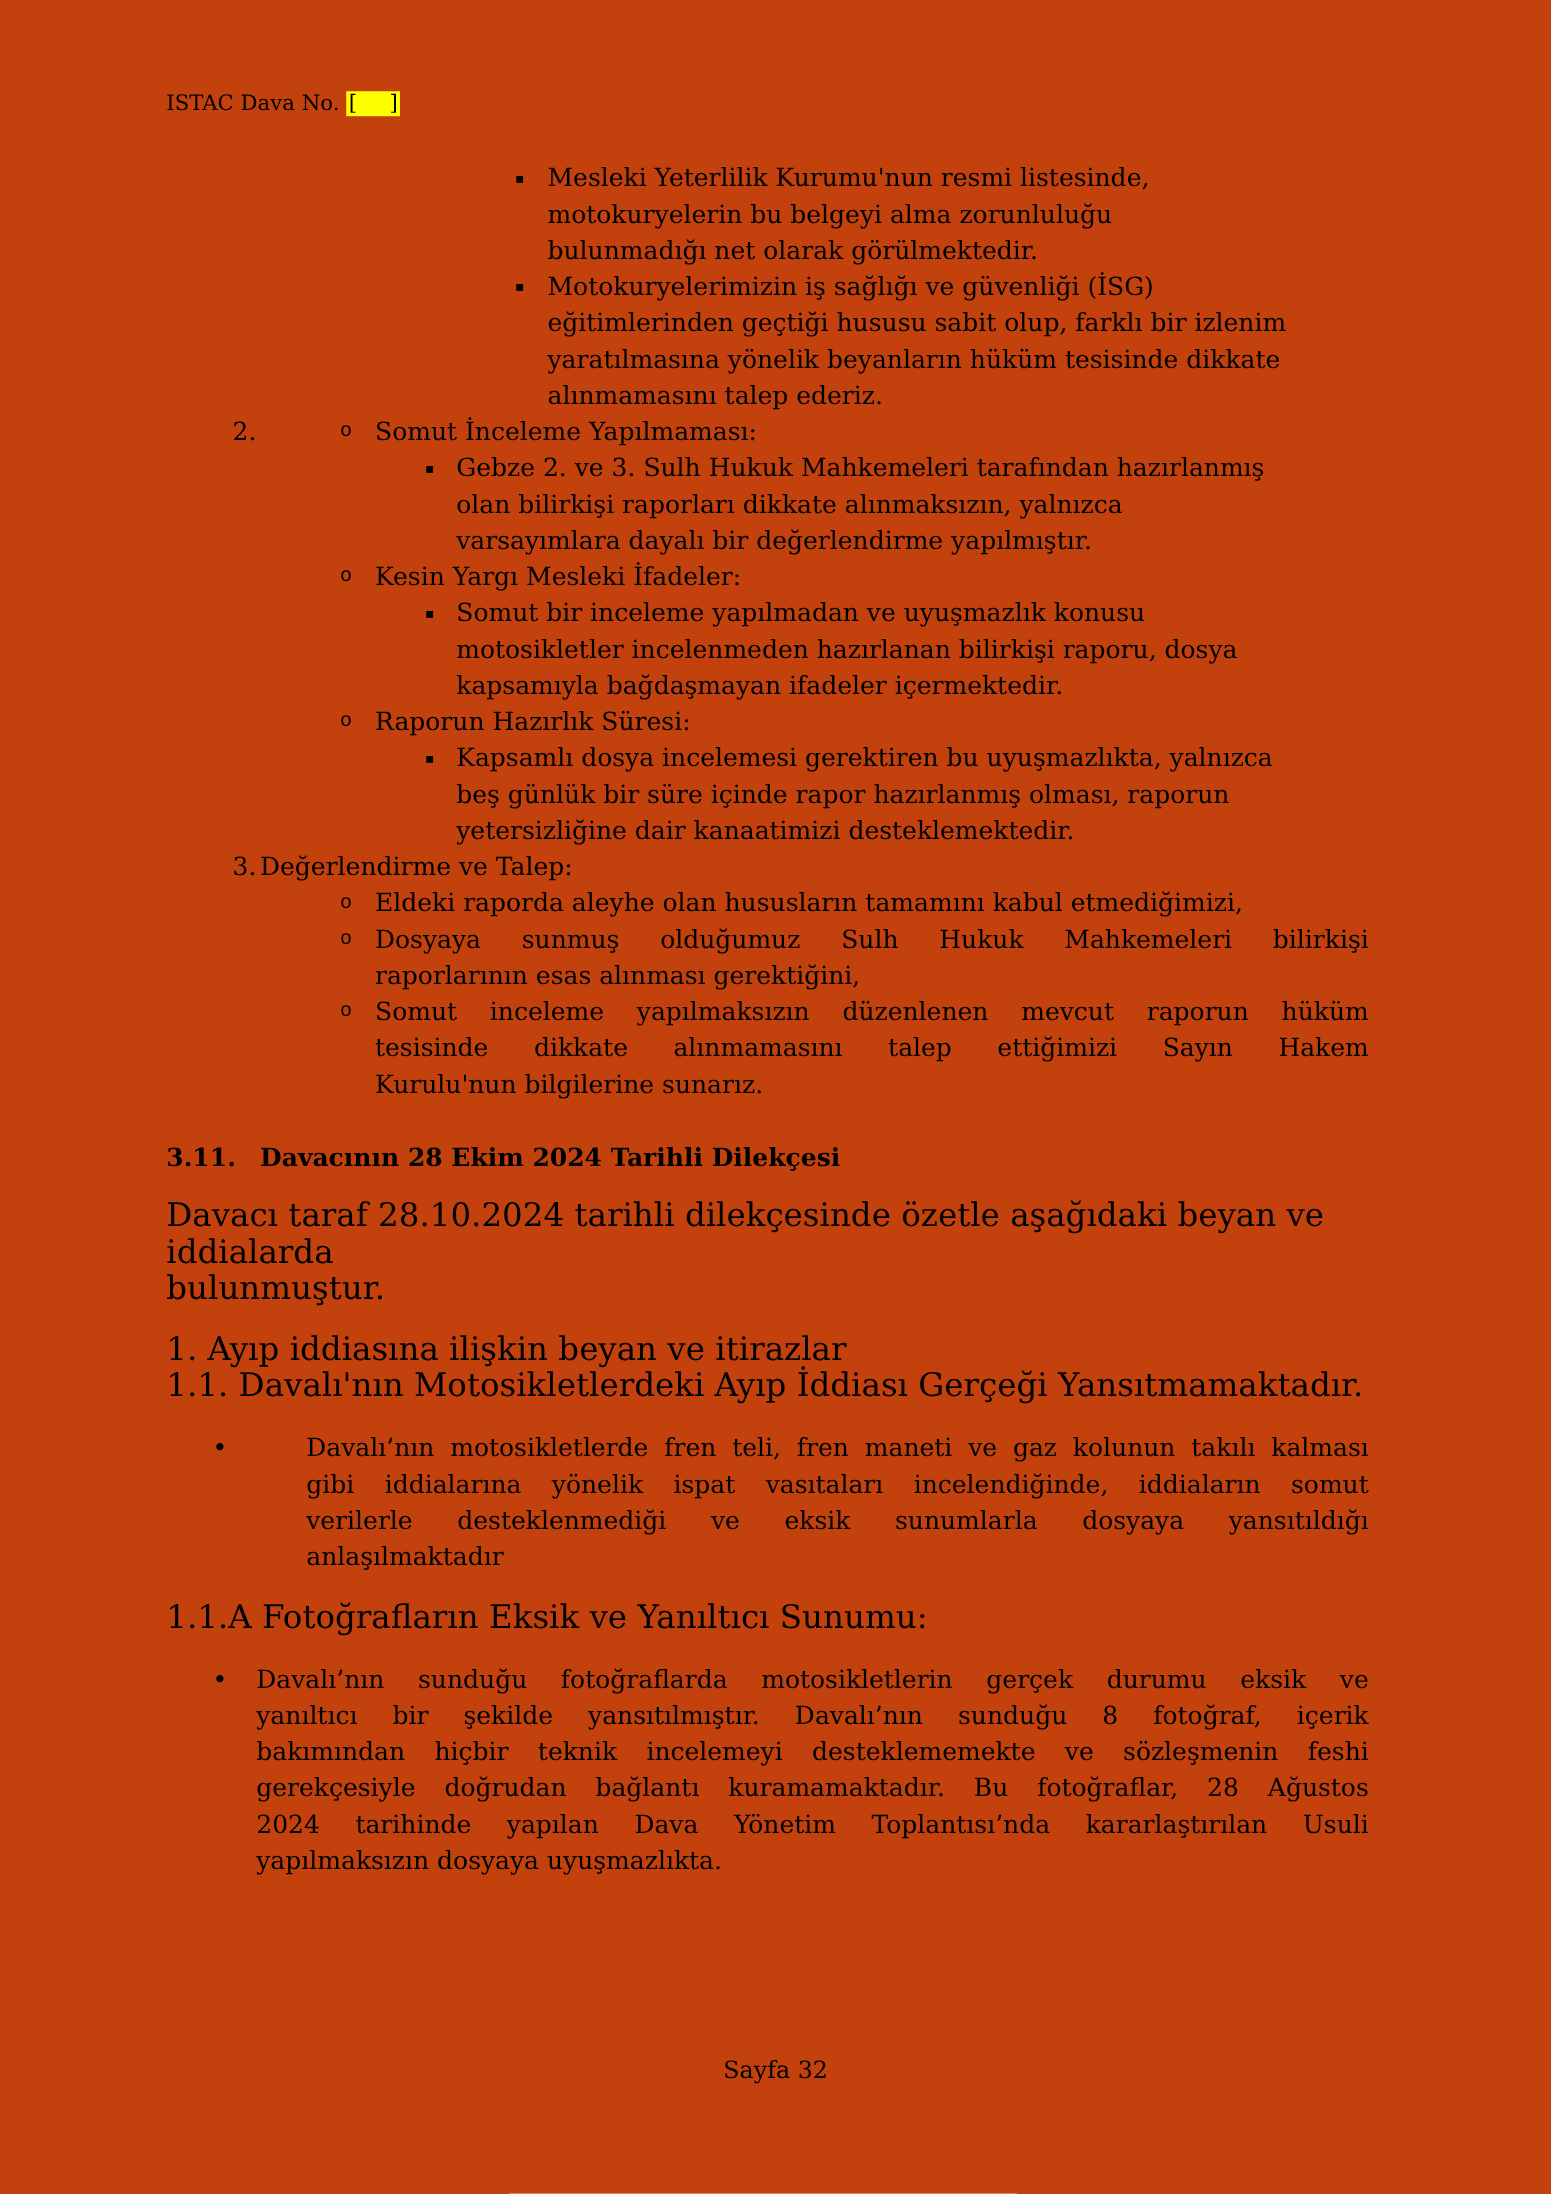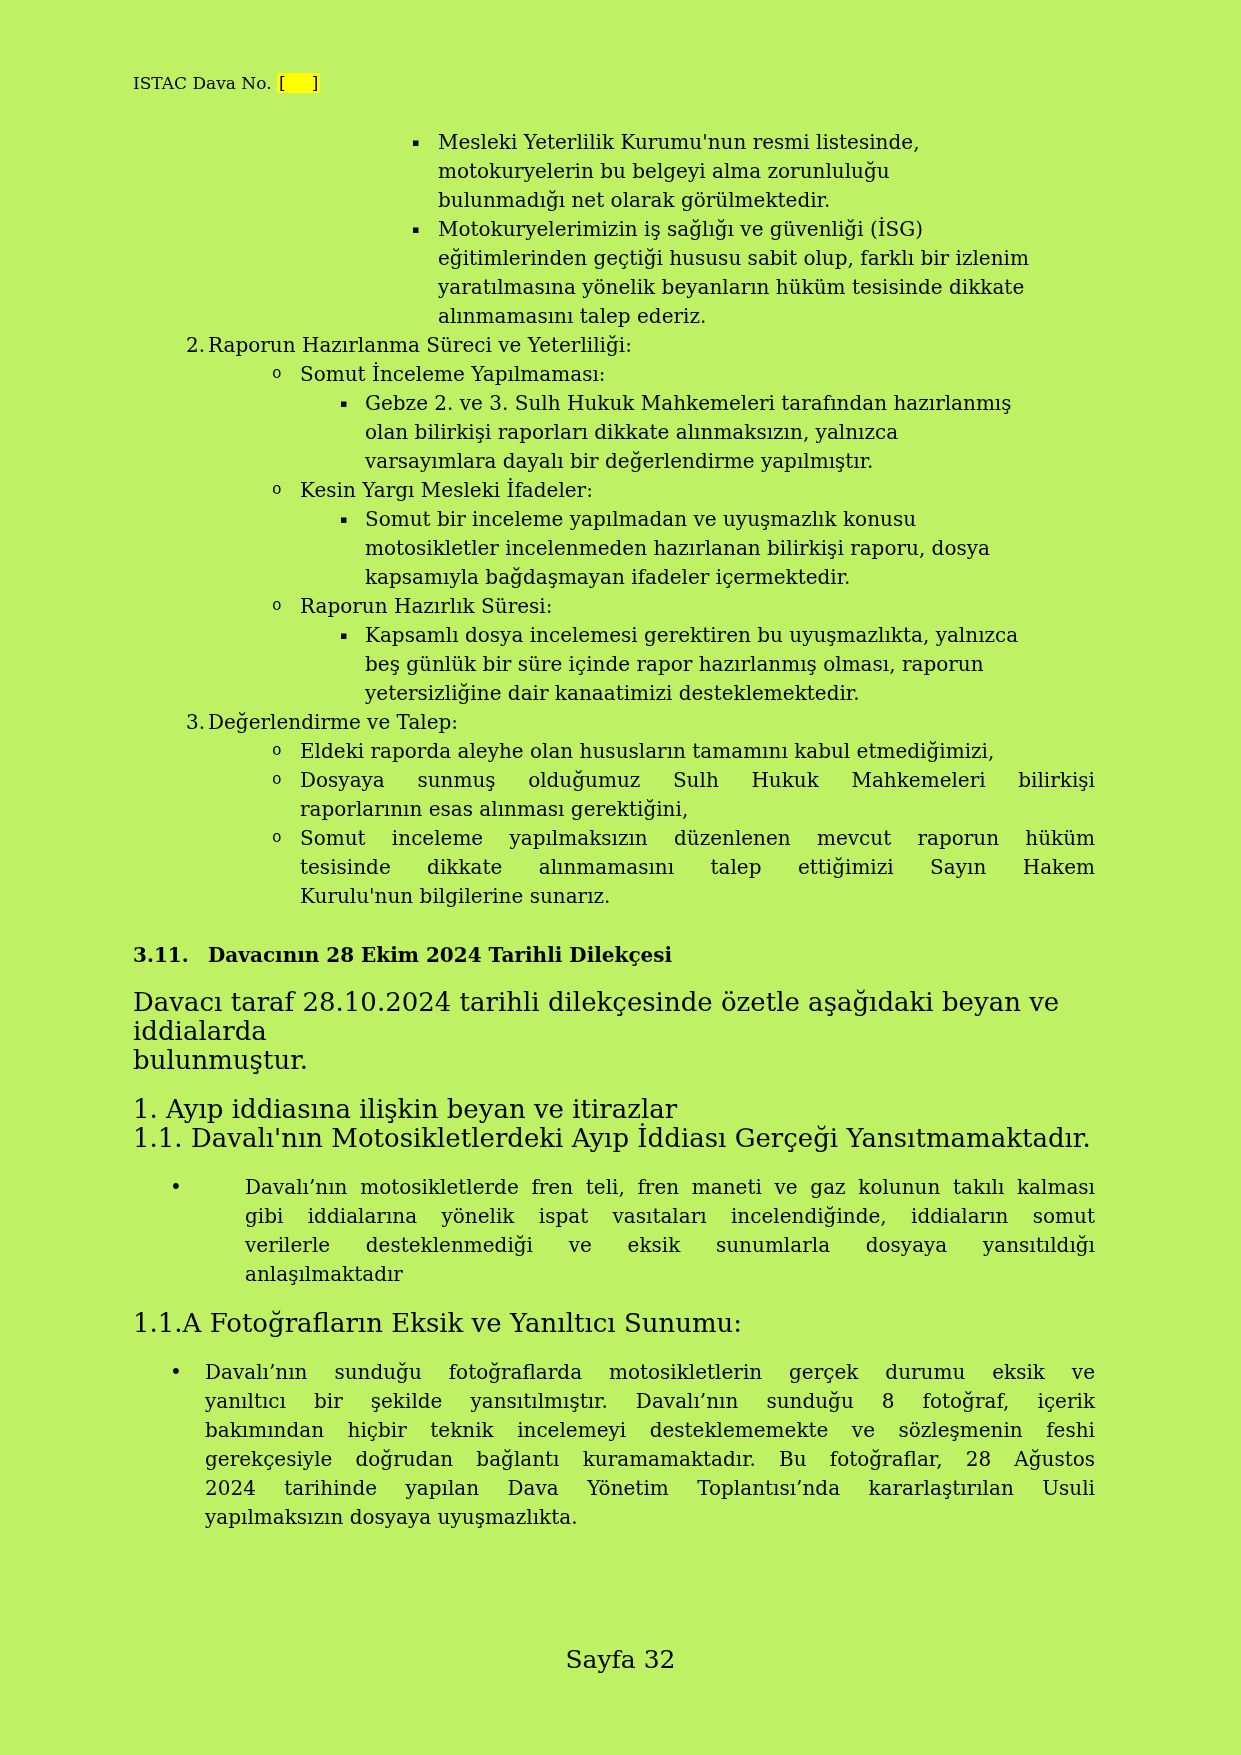--- a/index.html
+++ b/index.html
@@ -1,20 +1,20 @@
 <!DOCTYPE html>
 <html lang="tr"><head>
 <meta charset="utf-8">
 <style>
   html, body { margin: 0; padding: 0; background: #e8e8e8; }
   .page {
     position: relative;
     width: 1241px;
     height: 1755px;
-    background: #bef264;
+    background: #c2410c;
     margin: 0 auto;
     font-family: "DejaVu Serif", "Liberation Serif", serif;
     color: #000000;
     overflow: hidden;
   }
   .content {
     position: absolute;
     left: 133px;
     top: 0;
     width: 962px;
@@ -51,21 +51,21 @@
   .section-heading .num { position: absolute; left: 0; top: 0; }
   .para { margin-top: 18px; font-size: 26px; line-height: 29px; }
   .para.gap { margin-top: 20px; }
   .bullet-block { margin-top: 20px; }
   .doc-footer {
     position: absolute;
     left: 0;
     top: 1645px;
     width: 1241px;
     text-align: center;
-    font-size: 25px;
+    font-size: 19px;
   }
 </style>
 </head>
 <body>
 
 <div class="page">
   <div class="content">
 
     <div class="doc-header">
       <span>ISTAC Dava No.</span>
@@ -81,21 +81,20 @@
       </div>
       <div class="li l4">
         <span class="mk mk-sq">▪</span>
         <span class="pre">Motokuryelerimizin iş sağlığı ve güvenliği (İSG)
 eğitimlerinden geçtiği hususu sabit olup, farklı bir izlenim
 yaratılmasına yönelik beyanların hüküm tesisinde dikkate
 alınmamasını talep ederiz.</span>
       </div>
       <div class="li l1">
         <span class="mk">2.</span>
-        <span>Raporun Hazırlanma Süreci ve Yeterliliği:</span>
       </div>
       <div class="li l2">
         <span class="mk mk-o">o</span>
         <span>Somut İnceleme Yapılmaması:</span>
       </div>
       <div class="li l3">
         <span class="mk mk-sq">▪</span>
         <span class="pre">Gebze 2. ve 3. Sulh Hukuk Mahkemeleri tarafından hazırlanmış
 olan bilirkişi raporları dikkate alınmaksızın, yalnızca
 varsayımlara dayalı bir değerlendirme yapılmıştır.</span>

